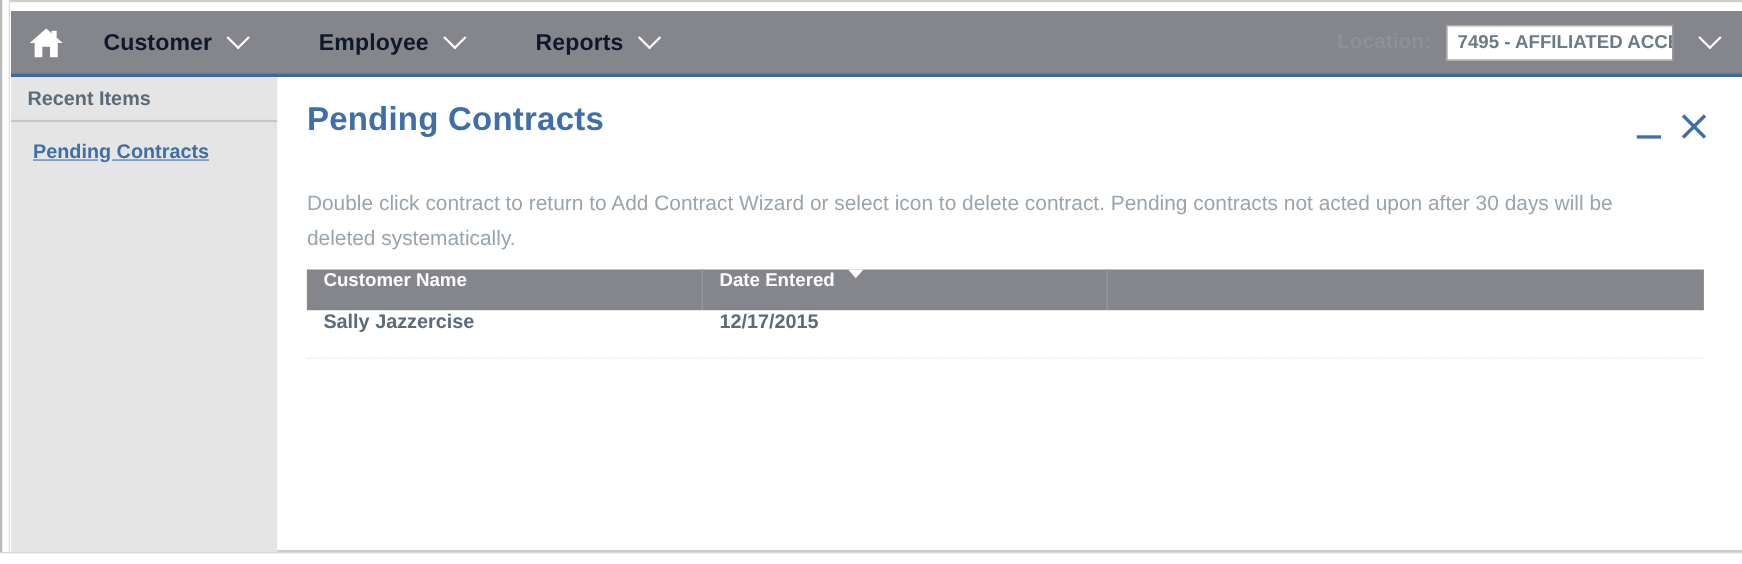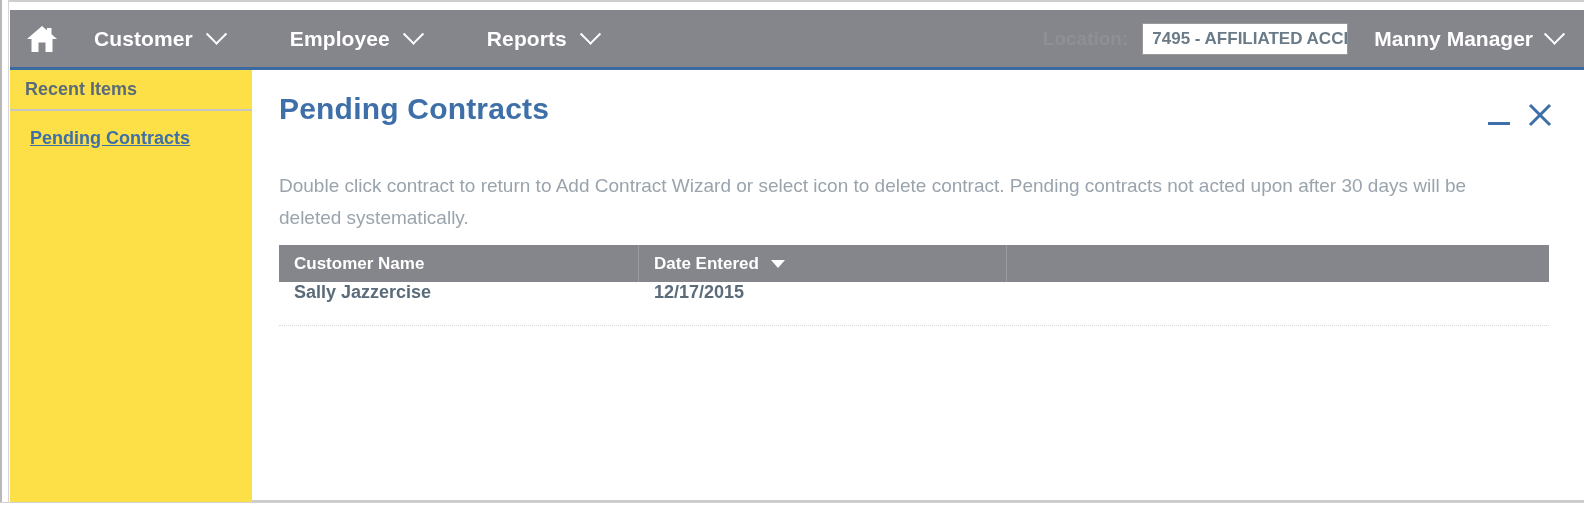--- a/index.html
+++ b/index.html
@@ -71,21 +71,21 @@
   .nav-item {
     display: flex;
     align-items: center;
     gap: 16px;
     padding: 0 20px;
     height: 57px;
     cursor: pointer;
     margin-right: 26px;
   }
   .nav-label {
-    color: #ffffff;
+    color: #0f172a;
     font-size: 21px;
     font-weight: 600;
     letter-spacing: .1px;
     white-space: nowrap;
   }
   .chev {
     display: inline-block;
     width: 13px; height: 13px;
     border-right: 2.5px solid #ffffff;
     border-bottom: 2.5px solid #ffffff;
@@ -137,21 +137,21 @@
     font-weight: 600;
     white-space: nowrap;
   }
 
   
   .sidebar {
     position: absolute;
     left: 10px; top: 70px;
     width: 270px;
     height: 432px;
-    background: #fde047;
+    background: #e5e5e5;
     border-right: 2px solid #b0b0b0;
     box-sizing: border-box;
   }
   .sidebar-header {
     height: 41px;
     display: flex;
     align-items: center;
     padding-left: 15px;
     border-bottom: 2px solid #c6c6c6;
     box-sizing: border-box;
@@ -232,21 +232,21 @@
     width: 1270px;
   }
   .grid-head {
     display: flex;
     height: 37px;
     background: #85858c;
     align-items: stretch;
   }
   .gh {
     display: flex;
-    align-items: center;
+    align-items: flex-start;
     color: #ffffff;
     font-size: 17px;
     font-weight: 700;
     padding-left: 15px;
     box-sizing: border-box;
     cursor: pointer;
     border-right: 1px solid #9b9ba1;
   }
   .gh:last-child { border-right: none; }
   .gh.c1 { width: 360px; }
@@ -311,21 +311,20 @@
     </div>
 
     <div class="nav-right">
       <span class="location-label">Location:</span>
 
       <div class="location-input">
         <span>7495 - AFFILIATED ACCEP</span>
       </div>
 
       <div class="user-menu">
-        <span class="user-name">Manny Manager</span>
         <span class="chev"></span>
       </div>
     </div>
   </div>
 
   <div class="sidebar">
     <div class="sidebar-header">
       <span>Recent Items</span>
     </div>
     <div class="sidebar-list">

